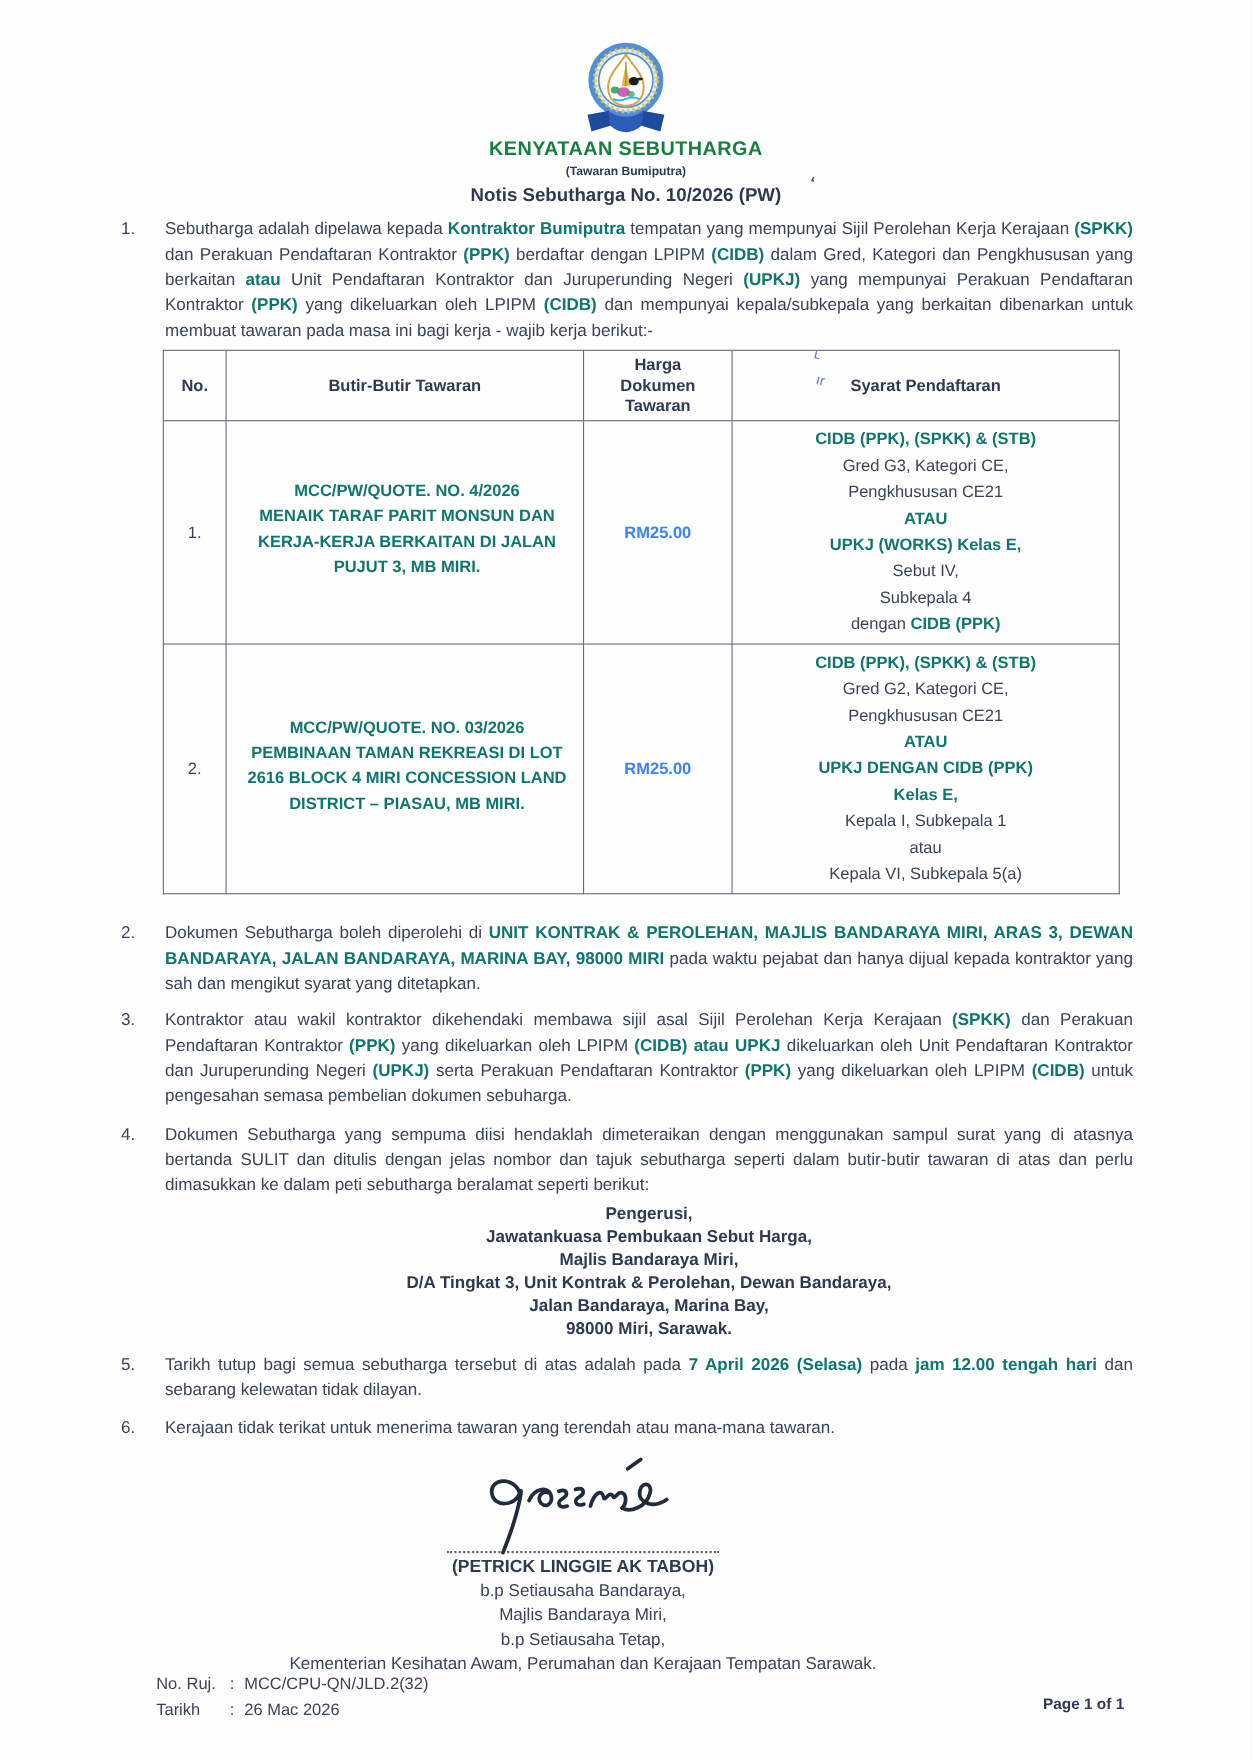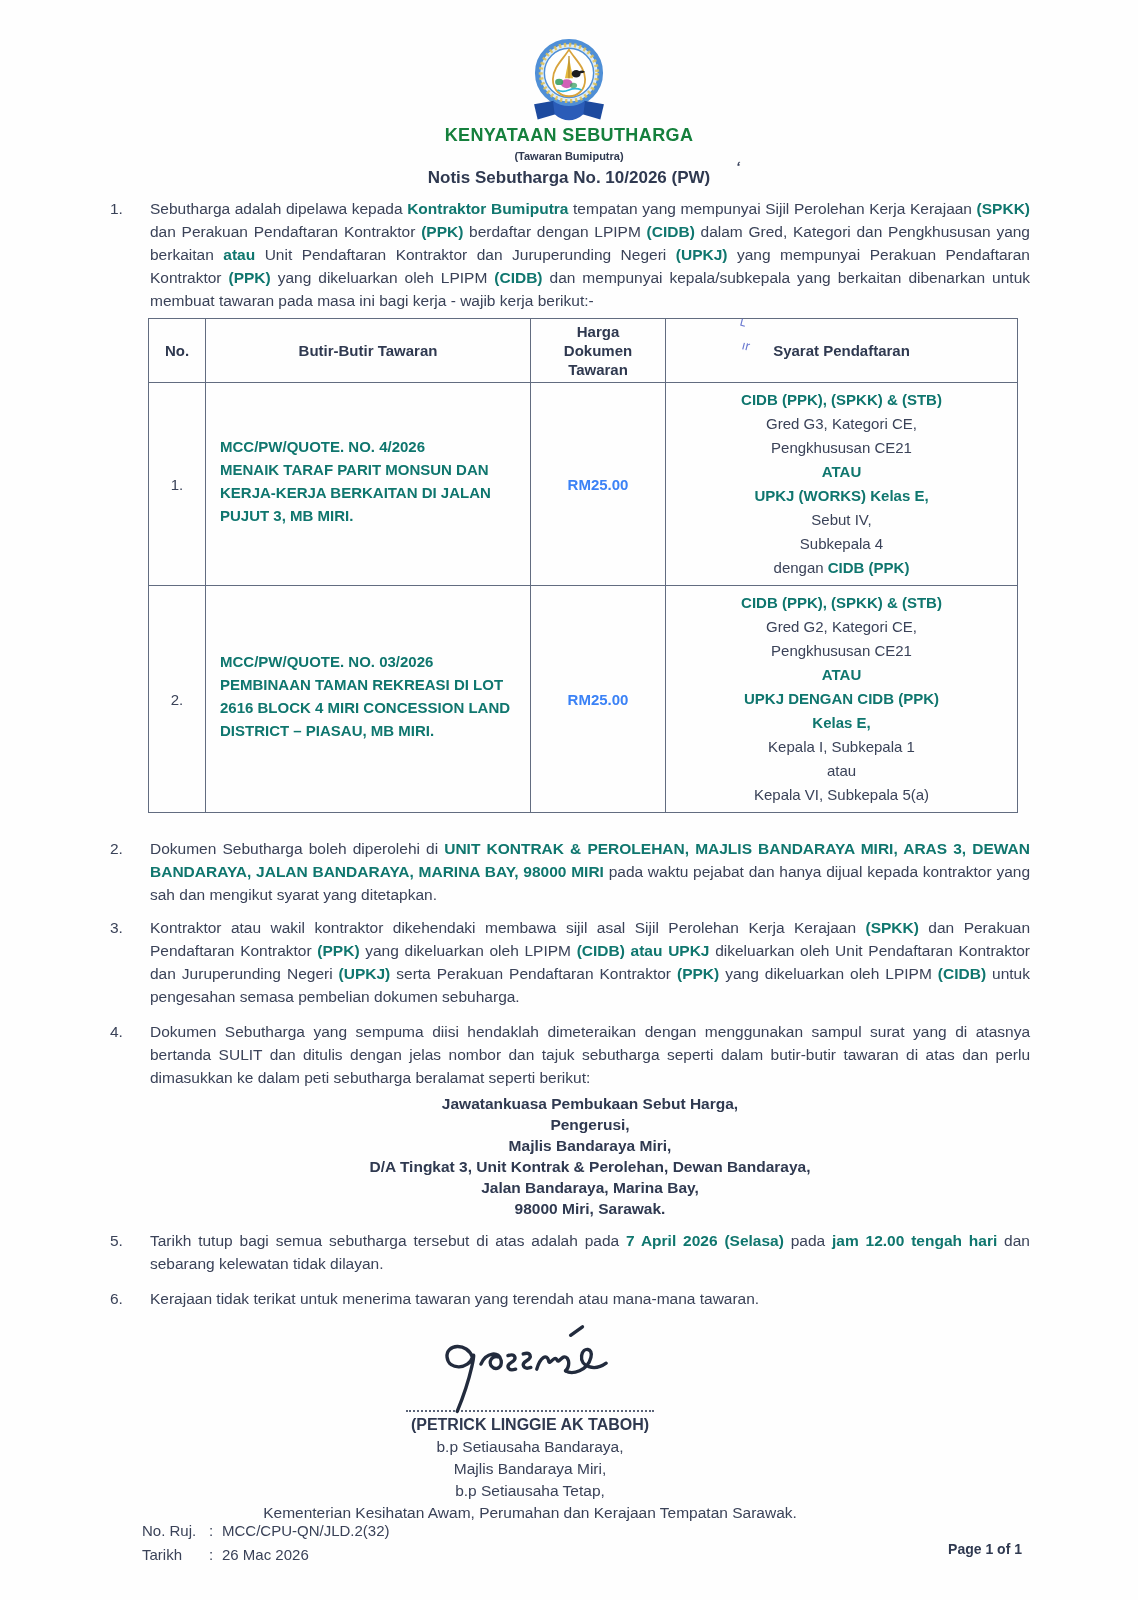--- a/index.html
+++ b/index.html
@@ -26,21 +26,21 @@
   .mt24 { margin-top:24px; }
   .mt10 { margin-top:10px; }
   .mt12 { margin-top:12px; }
 
   
   table.offers { border-collapse:collapse; margin:6px 0 0 148px; table-layout:fixed; }
   table.offers th, table.offers td { border:1.6px solid #626c80; vertical-align:middle; }
   table.offers th { font-size:15px; font-weight:bold; color:#2f3950; text-align:center; height:64px; line-height:19px; padding:2px 10px; }
   col.c-no { width:57px; } col.c-butir { width:325px; } col.c-harga { width:135px; } col.c-syarat { width:352px; }
   td.no-cell { text-align:center; font-size:15px; }
-  td.butir-cell { padding:10px 10px 16px 14px; }
+  td.butir-cell { padding:10px 10px 16px 14px;text-align:center; }
   td.butir-cell .ln { font-weight:bold; color:#2f3950; font-size:15px; line-height:23px; }
   td.butir-cell .ln + .ln { margin-top:0; }
   td.harga-cell { text-align:center; font-weight:bold; color:#3b82f6; font-size:15px; }
   td.syarat-cell { text-align:center; font-size:15px; padding:5px 6px; }
   td.syarat-cell .ln { line-height:24px; }
   tr.row1 { height:190px; } tr.row2 { height:220px; }
 
   
   .address { width:880px; margin:4px 0 0 150px; text-align:center; }
   .address .ln { font-size:15.5px; font-weight:bold; color:#2f3950; line-height:21px; }
@@ -174,22 +174,22 @@
     <div class="num">3.</div>
     <div class="body"><span>Kontraktor atau wakil kontraktor dikehendaki membawa sijil asal Sijil Perolehan Kerja Kerajaan </span><span class="b">(SPKK)</span><span> dan Perakuan Pendaftaran Kontraktor </span><span class="b">(PPK)</span><span> yang dikeluarkan oleh LPIPM </span><span class="b">(CIDB) atau UPKJ</span><span> dikeluarkan oleh Unit Pendaftaran Kontraktor dan Juruperunding Negeri </span><span class="b">(UPKJ)</span><span> serta Perakuan Pendaftaran Kontraktor </span><span class="b">(PPK)</span><span> yang dikeluarkan oleh LPIPM </span><span class="b">(CIDB)</span><span> untuk pengesahan semasa pembelian dokumen sebuharga.</span></div>
   </div>
 
   <div class="item mt12">
     <div class="num">4.</div>
     <div class="body"><span>Dokumen Sebutharga yang sempuma diisi hendaklah dimeteraikan dengan menggunakan sampul surat yang di atasnya bertanda SULIT dan ditulis dengan jelas nombor dan tajuk sebutharga seperti dalam butir-butir tawaran di atas dan perlu dimasukkan ke dalam peti sebutharga beralamat seperti berikut:</span></div>
   </div>
 
   <div class="address">
+      <div class="ln">Pengerusi,</div>
       <div class="ln">Jawatankuasa Pembukaan Sebut Harga,</div>
-      <div class="ln">Pengerusi,</div>
       <div class="ln">Majlis Bandaraya Miri,</div>
       <div class="ln">D/A Tingkat 3, Unit Kontrak &amp; Perolehan, Dewan Bandaraya,</div>
       <div class="ln">Jalan Bandaraya, Marina Bay,</div>
       <div class="ln">98000 Miri, Sarawak.</div>
     </div>
 
   <div class="item mt10">
     <div class="num">5.</div>
     <div class="body"><span>Tarikh tutup bagi semua sebutharga tersebut di atas adalah pada </span><span class="b">7 April 2026 (Selasa)</span><span> pada </span><span class="b">jam 12.00 tengah hari</span><span> dan sebarang kelewatan tidak dilayan.</span></div>
   </div>

